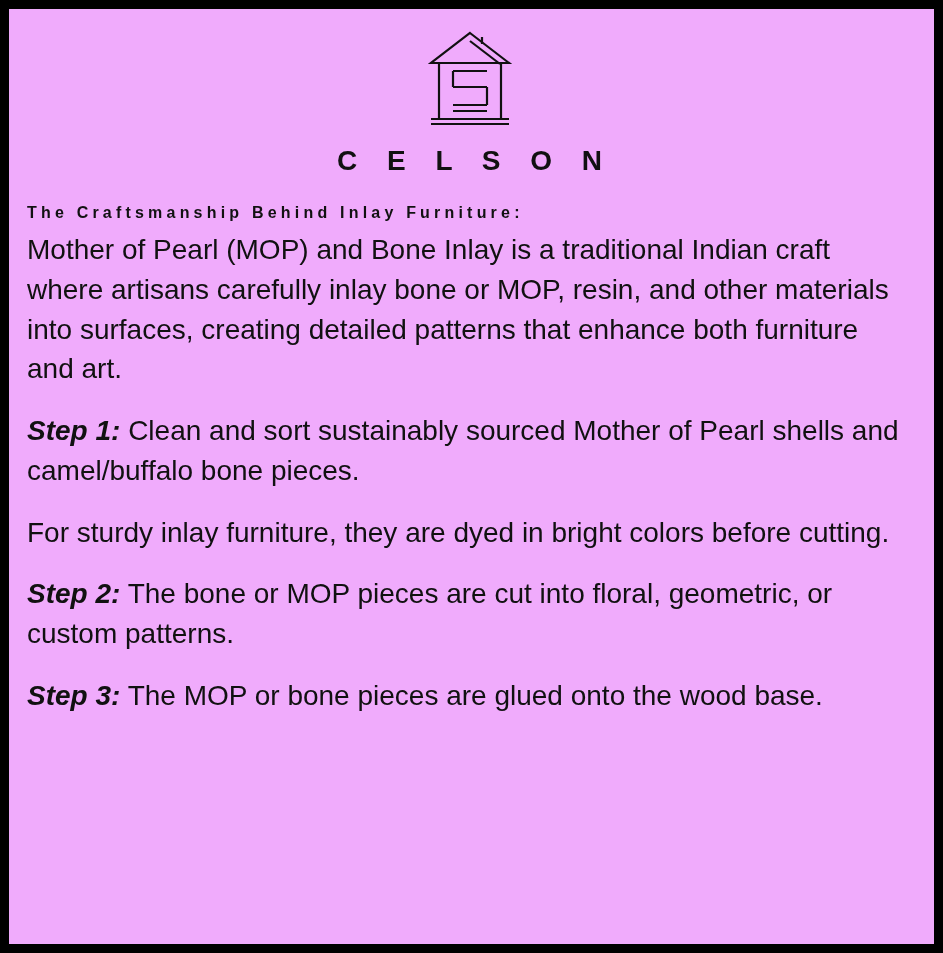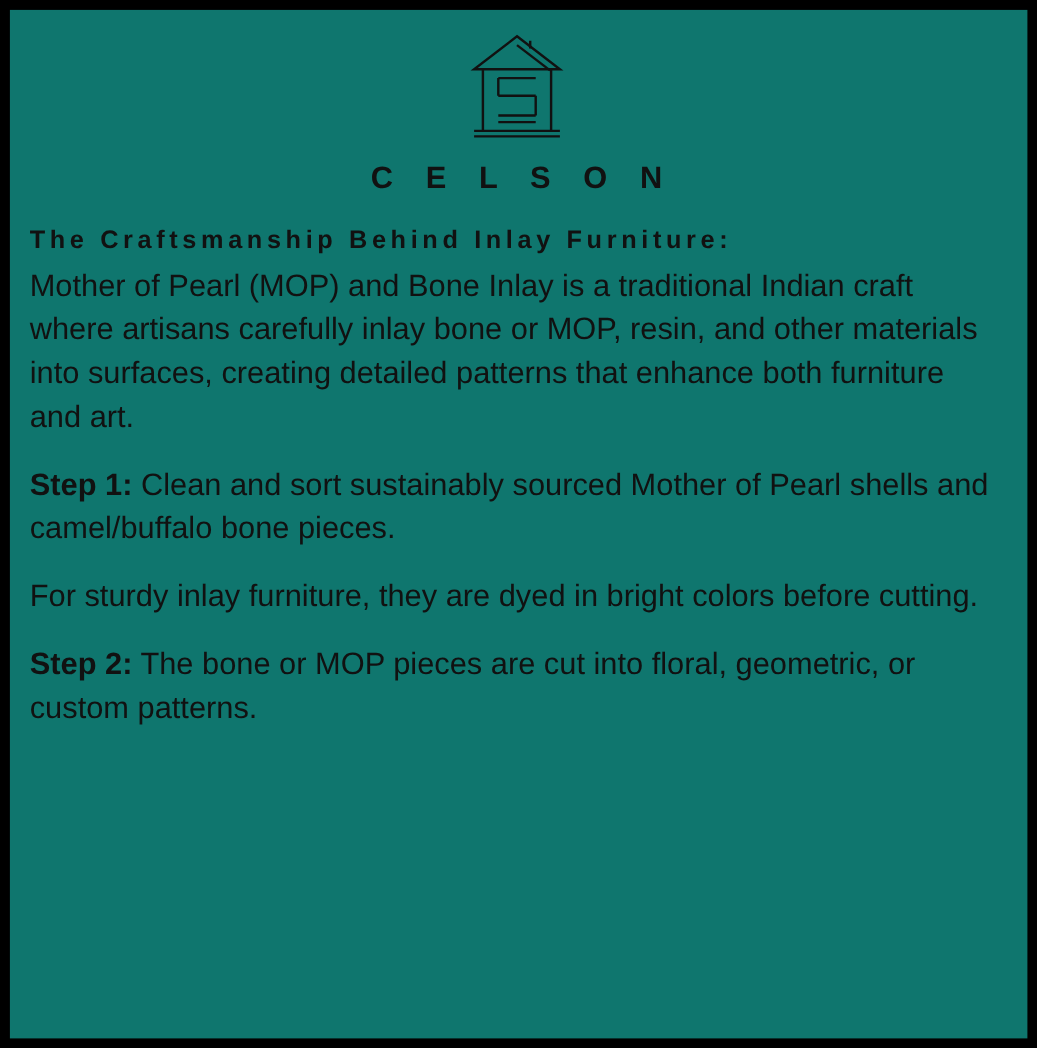--- a/index.html
+++ b/index.html
@@ -13,21 +13,21 @@
     font-family: "Liberation Sans", sans-serif;
     color: #111111;
     overflow: hidden;
   }
   .page {
     position: relative;
     width: 943px;
     height: 953px;
     box-sizing: border-box;
     border: 9px solid #000000;
-    background: #0f766e;
+    background: #f0abfc;
   }
   .inner {
     box-sizing: border-box;
     width: 100%;
     height: 100%;
     padding: 12px 22px 0 18px;
   }
   .brand-block {
     text-align: center;
     padding-top: 6px;
@@ -40,21 +40,21 @@
     margin-top: 14px;
     font-size: 28px;
     font-weight: 700;
     letter-spacing: 11px;
     text-indent: 11px;
     color: #111111;
     font-family: "Liberation Sans", sans-serif;
   }
   .headline {
     margin-top: 26px;
-    font-size: 23px;
+    font-size: 16px;
     font-weight: 700;
     letter-spacing: 4.2px;
     color: #111111;
     line-height: 1.2;
   }
   .body-copy {
     margin-top: 8px;
   }
   .para {
     font-size: 28px;
@@ -64,20 +64,21 @@
     padding: 0;
   }
   .para + .para {
     margin-top: 22px;
   }
   .para b {
     font-weight: 700;
   }
   .step-label {
     font-weight: 700;
+    font-style: italic;
   }
 </style>
 </head>
 <body>
 
 <div class="page">
   <div class="inner">
 
     <div class="brand-block">
       <span class="logo-mark">
@@ -110,16 +111,19 @@
       </p>
       <p class="para">
         <b class="step-label">Step 1:</b><span> Clean and sort sustainably sourced Mother of Pearl shells and camel/buffalo bone pieces.</span>
       </p>
       <p class="para">
         <b class="step-label"></b><span>For sturdy inlay furniture, they are dyed in bright colors before cutting.</span>
       </p>
       <p class="para">
         <b class="step-label">Step 2:</b><span> The bone or MOP pieces are cut into floral, geometric, or custom patterns.</span>
       </p>
+      <p class="para">
+        <b class="step-label">Step 3:</b><span> The MOP or bone pieces are glued onto the wood base.</span>
+      </p>
     </div>
 
   </div>
 </div>
 
 </body></html>

